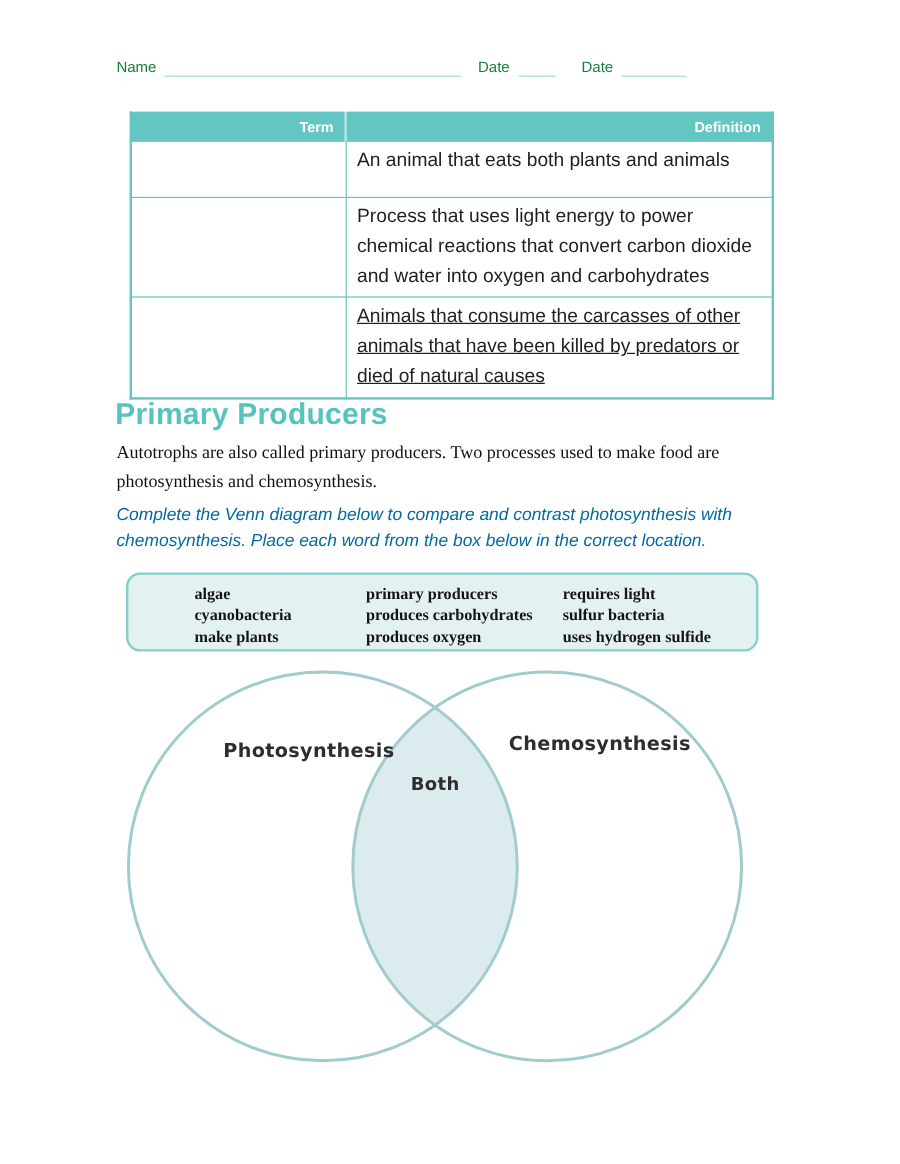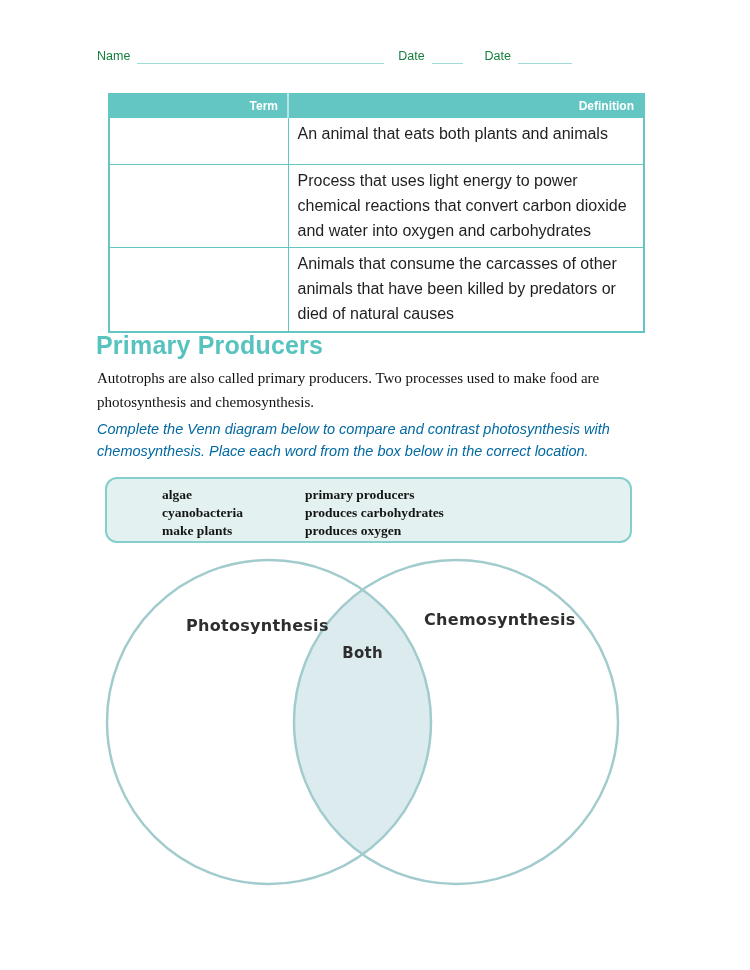--- a/index.html
+++ b/index.html
@@ -40,21 +40,21 @@
   table.terms col.term-col{width:179px;}
   table.terms th{
     background:var(--teal);color:#ffffff;text-align:right;
     font-size:12px;font-weight:bold;padding:3px 9px;height:16px;
   }
   table.terms th + th{border-left:2px solid var(--header-divider);}
   table.terms td{
     border:1px solid var(--teal);vertical-align:top;
     font-size:16px;line-height:1.55;padding:4px 14px 4px 9px;color:#1f1f1f;
   }
-  tr.r1 td{height:38px;} tr.r2 td{height:58px;} tr.r3 td{height:52px;} tr.r4 td{height:40px;}
+  tr.r1 td{height:38px;} tr.r2 td{height:58px;} tr.r3 td{height:52px;} tr.r4 td{height:40px;text-decoration:underline;}
 
   
   h1.section-title{
     position:absolute;left:96px;top:331px;margin:0;
     font-size:25px;font-weight:bold;color:var(--heading);letter-spacing:0.2px;
   }
   p.intro{
     position:absolute;left:97px;top:366px;width:590px;margin:0;
     font-family:"Liberation Serif",serif;font-size:15px;line-height:1.62;color:#101010;
   }
@@ -134,20 +134,25 @@
   <div class="wb-col c1">
     <div>algae</div>
     <div>cyanobacteria</div>
     <div>make plants</div>
   </div>
   <div class="wb-col c2">
     <div>primary producers</div>
     <div>produces carbohydrates</div>
     <div>produces oxygen</div>
   </div>
+  <div class="wb-col c3">
+    <div>requires light</div>
+    <div>sulfur bacteria</div>
+    <div>uses hydrogen sulfide</div>
+  </div>
 </div>
 
 <div class="venn">
   <svg width="545" height="340" viewBox="0 0 545 340">
     <defs>
       <clipPath id="lensClip">
           <circle cx="181" cy="170" r="162"></circle>
         </clipPath>
     </defs>
     <circle cx="368" cy="170" r="162" clip-path="url(#lensClip)" fill="#dcecee"></circle>

